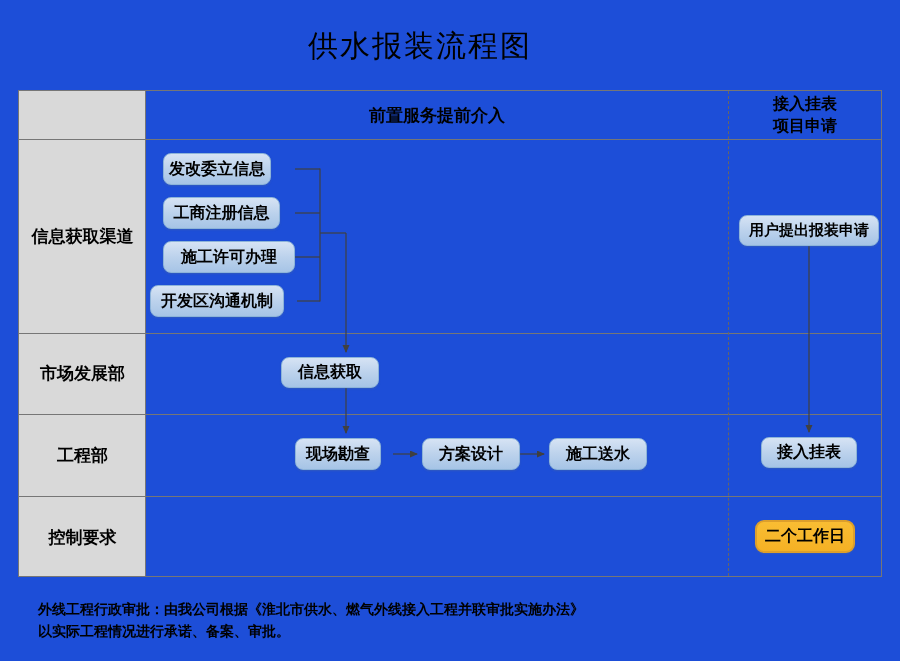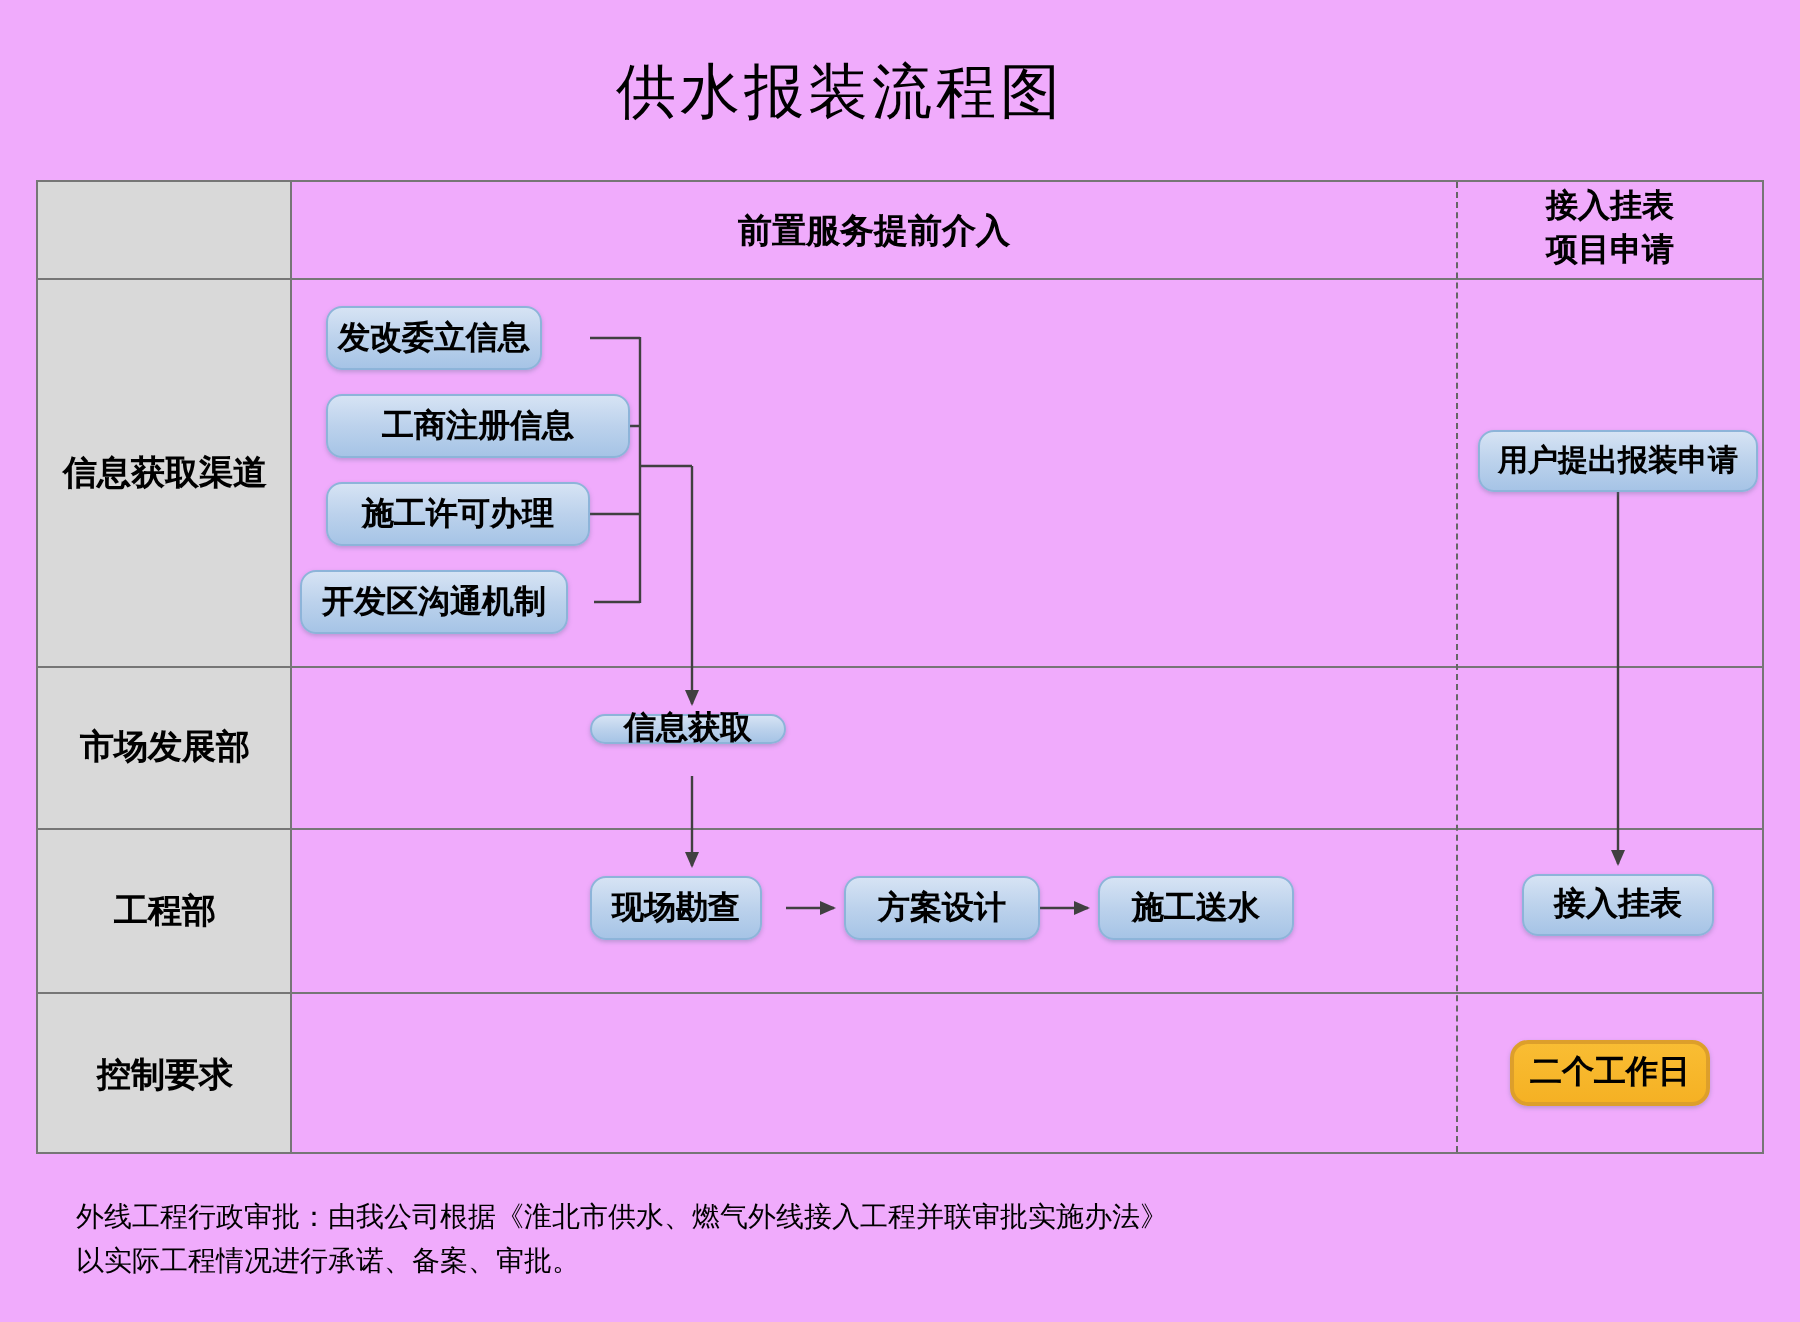--- a/index.html
+++ b/index.html
@@ -1,20 +1,20 @@
 <!DOCTYPE html>
 <html><head>
 <meta charset="utf-8">
 <style>
   html, body { margin: 0; padding: 0; background: #ffffff; }
   #canvas {
     position: relative;
     width: 900px;
     height: 661px;
-    background: #f0abfc;
+    background: #1d4ed8;
     overflow: hidden;
     font-family: "Liberation Serif", "DejaVu Serif", serif;
     color: #000;
   }
   .title {
     position: absolute;
     left: 0; top: 26px; width: 840px;
     text-align: center;
     font-size: 30px;
     letter-spacing: 2px;
@@ -82,21 +82,21 @@
   #svg-connectors {
     position: absolute; left: 0; top: 0;
     width: 900px; height: 661px;
     pointer-events: none;
   }
   
   .footnote {
     position: absolute;
     left: 38px; top: 599px;
     width: 640px;
-    font-weight: normal;
+    font-weight: bold;
     font-size: 14px;
     line-height: 22px;
   }
 </style>
 </head>
 <body>
 
 <div id="canvas">
 
   <div class="title">供水报装流程图</div>
@@ -136,25 +136,25 @@
       <line x1="320" y1="233" x2="346" y2="233"></line>
       <line x1="346" y1="233" x2="346" y2="352" marker-end="url(#arr)"></line>
       <line x1="346" y1="388" x2="346" y2="433" marker-end="url(#arr)"></line>
       <line x1="393" y1="454" x2="417" y2="454" marker-end="url(#arr)"></line>
       <line x1="520" y1="454" x2="544" y2="454" marker-end="url(#arr)"></line>
       <line x1="809" y1="246" x2="809" y2="432" marker-end="url(#arr)"></line>
     </g>
   </svg>
 
   <div class="node" style="left:163px; top:153px; width:108px; height:32px;">发改委立信息</div>
-  <div class="node" style="left:163px; top:197px; width:152px; height:32px;">工商注册信息</div>
+  <div class="node" style="left:163px; top:197px; width:117px; height:32px;">工商注册信息</div>
   <div class="node" style="left:163px; top:241px; width:132px; height:32px;">施工许可办理</div>
   <div class="node" style="left:150px; top:285px; width:134px; height:32px;">开发区沟通机制</div>
 
-  <div class="node" style="left:295px; top:357px; width:98px; height:15px;">信息获取</div>
+  <div class="node" style="left:281px; top:357px; width:98px; height:31px;">信息获取</div>
 
   <div class="node" style="left:295px; top:438px; width:86px; height:32px;">现场勘查</div>
   <div class="node" style="left:422px; top:438px; width:98px; height:32px;">方案设计</div>
   <div class="node" style="left:549px; top:438px; width:98px; height:32px;">施工送水</div>
 
   <div class="node node-small" style="left:739px; top:215px; width:140px; height:31px;">用户提出报装申请</div>
   <div class="node" style="left:761px; top:437px; width:96px; height:31px;">接入挂表</div>
 
   <div class="node node-accent" style="left:755px; top:520px; width:100px; height:33px;">二个工作日</div>
 

